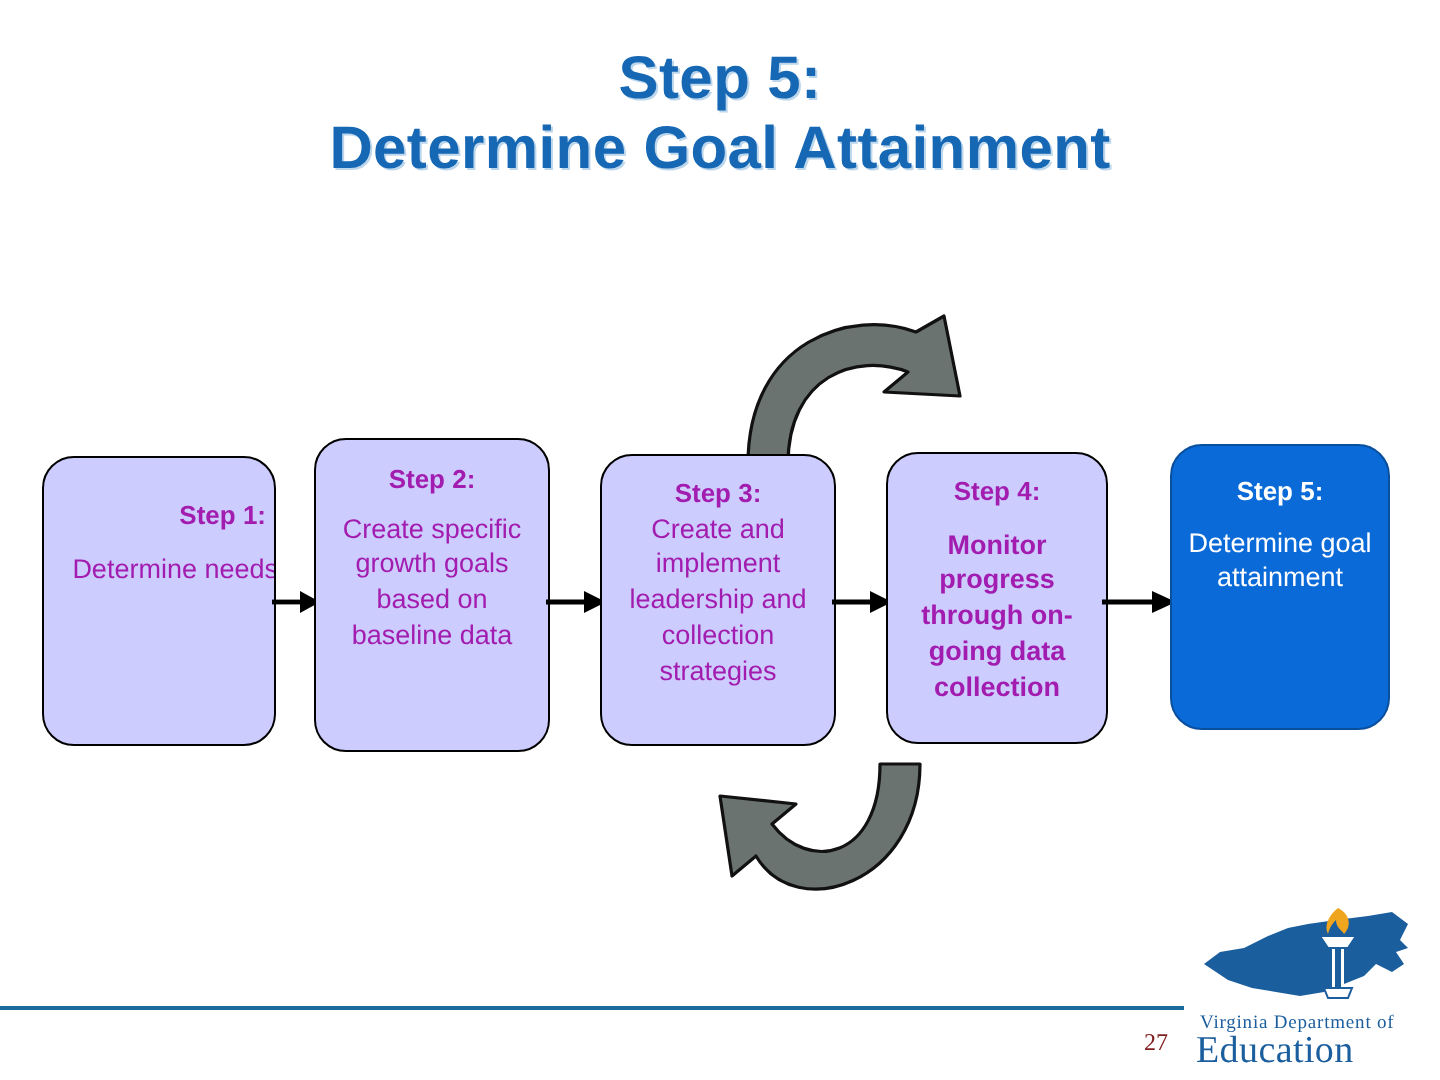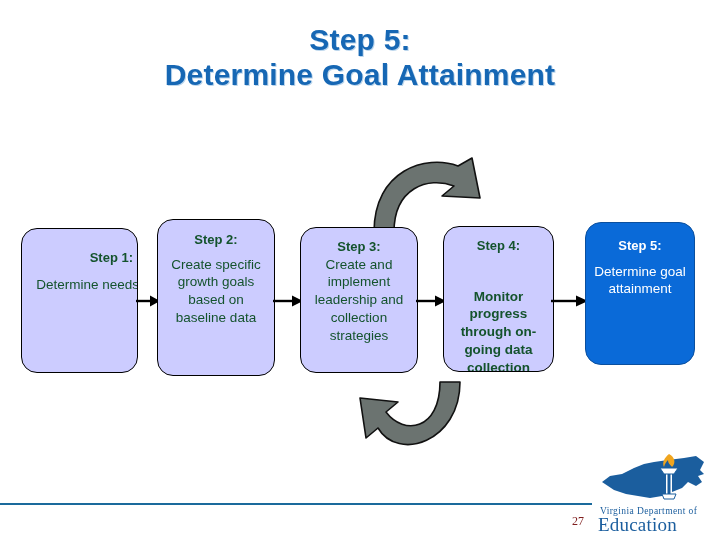--- a/index.html
+++ b/index.html
@@ -43,21 +43,21 @@
     height: 540px;
   }
 
   .step-box {
     position: absolute;
     box-sizing: border-box;
     border: 1.4px solid #000000;
     border-radius: 16px;
     background: #ccccff;
     text-align: center;
-    color: #14532d;
+    color: #a21caf;
     display: flex;
     flex-direction: column;
     justify-content: flex-start;
     align-items: center;
     padding: 6px 4px 4px 4px;
     overflow: hidden;
   }
   .step-box .hdr {
     font-size: 13px;
     font-weight: bold;
@@ -85,21 +85,21 @@
   #box-1 .body { margin-top: 9px; margin-left: 12px; }
 
   #box-2 { left: 157px; top: 219px; width: 118px; height: 157px; }
   #box-2 .hdr  { margin-top: 5px; }
   #box-2 .body { margin-top: 7px; }
 
   #box-3 { left: 300px; top: 227px; width: 118px; height: 146px; }
   #box-3 .hdr  { margin-top: 4px; }
   #box-3 .body { margin-top: 0px; }
 
-  #box-4 { left: 443px; top: 226px; width: 111px; height: 146px; gap: 24px; }
+  #box-4 { left: 443px; top: 226px; width: 111px; height: 146px; }
   #box-4 .hdr  { margin-top: 4px; }
   #box-4 .body { margin-top: 9px; font-weight: bold; }
 
   #box-5 { left: 585px; top: 222px; width: 110px; height: 143px; }
   #box-5 .hdr  { margin-top: 8px; }
   #box-5 .body { margin-top: 8px; }
 
   
   .connector {
     position: absolute;

